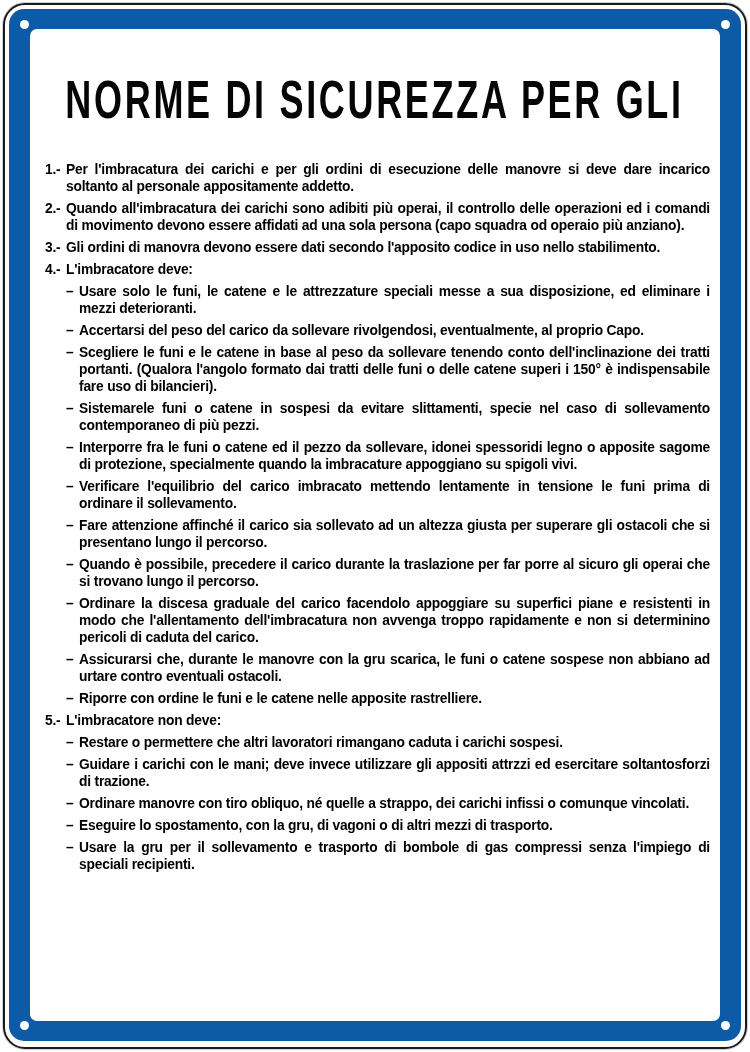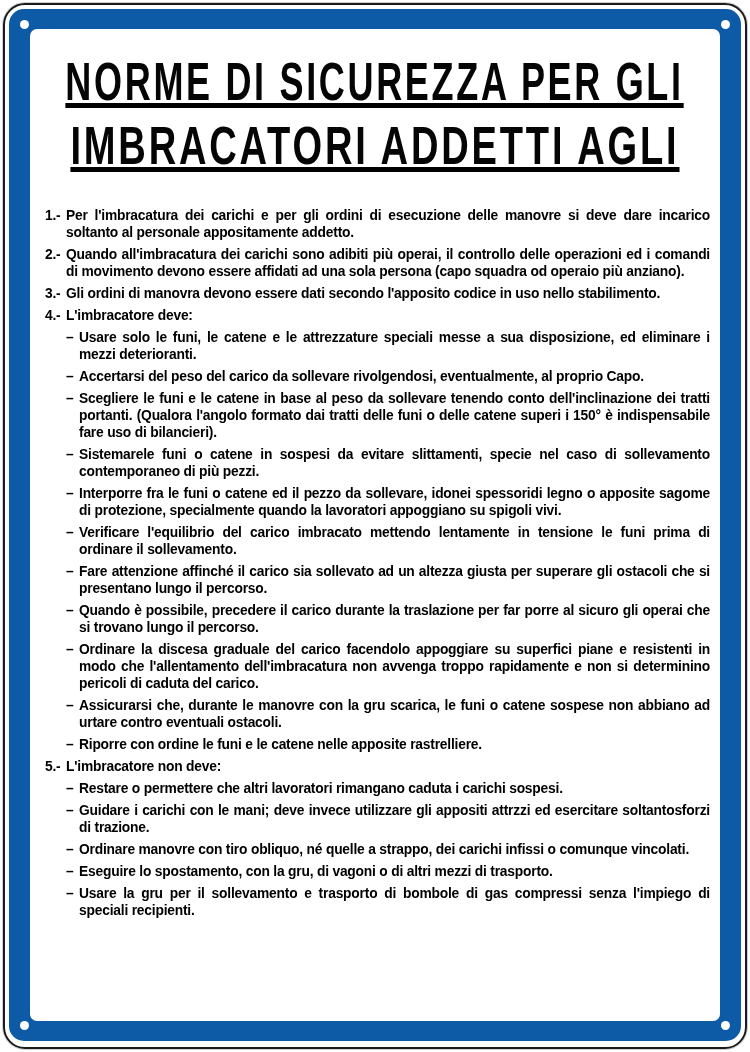--- a/index.html
+++ b/index.html
@@ -48,21 +48,21 @@
   .screw.br { right: 20px; bottom: 22px; }
 
   .content {
     position: absolute;
     left: 30px; top: 29px; right: 30px; bottom: 31px;
     overflow: hidden;
     color: #000;
   }
 
   
-  .title-block { margin-top: 20px; text-decoration: underline; }
+  .title-block { margin-top: 38px; }
   .title-line {
     height: 64px;
     display: flex;
     justify-content: center;
     align-items: center;
     overflow: visible;
   }
   .title-text {
     font-weight: bold;
     font-size: 54px;
@@ -119,23 +119,20 @@
   <div class="screw tr"></div>
   <div class="screw bl"></div>
   <div class="screw br"></div>
 
   <div class="content">
 
     <div class="title-block">
       <div class="title-line">
         <span class="title-text t1">NORME DI SICUREZZA PER GLI</span>
       </div>
-      <div class="title-line">
-        <span class="title-text t2">IMBRACATORI ADDETTI AGLI</span>
-      </div>
     </div>
 
     <div class="rules">
 
       <div class="rule">
         <span class="rule-num">1.-</span>
         <span class="rule-text">Per l'imbracatura dei carichi e per gli ordini di esecuzione delle manovre si deve dare incarico soltanto al personale appositamente addetto.</span>
       </div>
 
       <div class="rule">
@@ -164,21 +161,21 @@
       <div class="subrule">
         <span class="dash">–</span>
         <span class="subrule-text">Scegliere le funi e le catene in base al peso da sollevare tenendo conto dell'inclinazione dei tratti portanti. (Qualora l'angolo formato dai tratti delle funi o delle catene superi i 150° è indispensabile fare uso di bilancieri).</span>
       </div>
       <div class="subrule">
         <span class="dash">–</span>
         <span class="subrule-text">Sistemarele funi o catene in sospesi da evitare slittamenti, specie nel caso di sollevamento contemporaneo di più pezzi.</span>
       </div>
       <div class="subrule">
         <span class="dash">–</span>
-        <span class="subrule-text">Interporre fra le funi o catene ed il pezzo da sollevare, idonei spessoridi legno o apposite sagome di protezione, specialmente quando la lavoratori appoggiano su spigoli vivi.</span>
+        <span class="subrule-text">Interporre fra le funi o catene ed il pezzo da sollevare, idonei spessoridi legno o apposite sagome di protezione, specialmente quando la imbracature appoggiano su spigoli vivi.</span>
       </div>
       <div class="subrule">
         <span class="dash">–</span>
         <span class="subrule-text">Verificare l'equilibrio del carico imbracato mettendo lentamente in tensione le funi prima di ordinare il sollevamento.</span>
       </div>
       <div class="subrule">
         <span class="dash">–</span>
         <span class="subrule-text">Fare attenzione affinché il carico sia sollevato ad un altezza giusta per superare gli ostacoli che si presentano lungo il percorso.</span>
       </div>
       <div class="subrule">

